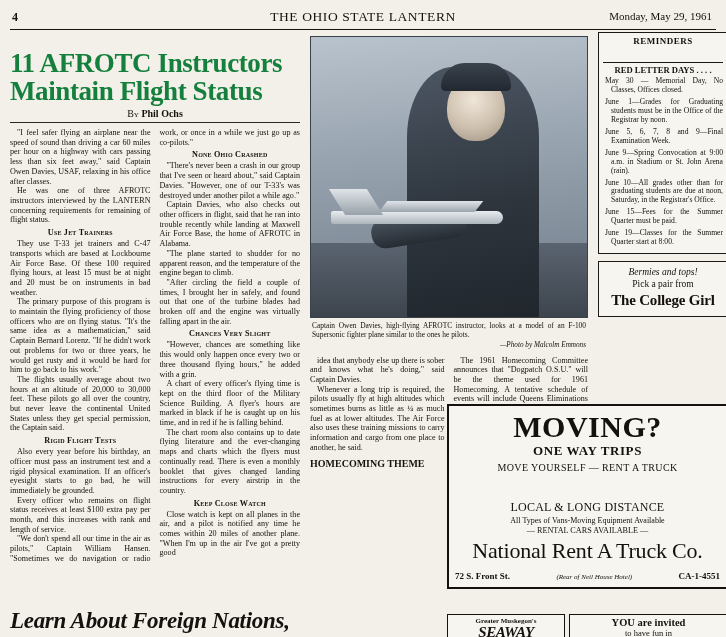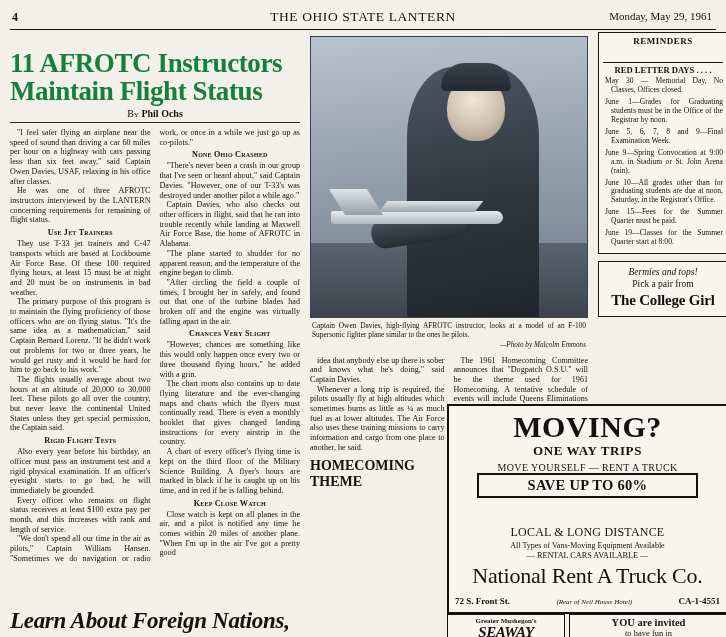--- a/index.html
+++ b/index.html
@@ -377,22 +377,22 @@
         <p class="art">Every officer who remains on flight status receives at least $100 extra pay per month, and this increases with rank and length of service.</p>
 
         <p class="art">"We don't spend all our time in the air as pilots," Captain William Hansen. "Sometimes we do navigation or radio work, or once in a while we just go up as co-pilots."</p>
         <div class="subhead">None Ohio Crashed</div>
         <p class="art">"There's never been a crash in our group that I've seen or heard about," said Captain Davies. "However, one of our T-33's was destroyed under another pilot a while ago."</p>
         <p class="art">Captain Davies, who also checks out other officers in flight, said that he ran into trouble recently while landing at Maxwell Air Force Base, the home of AFROTC in Alabama.</p>
         <p class="art">"The plane started to shudder for no apparent reason, and the temperature of the engine began to climb.</p>
         <p class="art">"After circling the field a couple of times, I brought her in safely, and found out that one of the turbine blades had broken off and the engine was virtually falling apart in the air.</p>
         <div class="subhead">Chances Very Slight</div>
         <p class="art">"However, chances are something like this would only happen once every two or three thousand flying hours," he added with a grin.</p>
+        <p class="art">A chart of every officer's flying time is kept on the third floor of the Military Science Building. A flyer's hours are marked in black if he is caught up on his time, and in red if he is falling behind.</p>
         <p class="art">The chart room also contains up to date flying literature and the ever-changing maps and charts which the flyers must continually read. There is even a monthly booklet that gives changed landing instructions for every airstrip in the country.</p>
-        <p class="art">A chart of every officer's flying time is kept on the third floor of the Military Science Building. A flyer's hours are marked in black if he is caught up on his time, and in red if he is falling behind.</p>
         <div class="subhead">Keep Close Watch</div>
         <p class="art">Close watch is kept on all planes in the air, and a pilot is notified any time he comes within 20 miles of another plane. "When I'm up in the air I've got a pretty good</p>
       </div>
     </div>
 
     <div class="col-mid">
       <div class="photo-frame">
         <div class="ph-sky"></div>
         <div class="ph-ground"></div>
         <div class="ph-person"></div>
@@ -406,21 +406,21 @@
         </div>
       </div>
       <div class="photo-caption">
         <span>Captain Owen Davies, high-flying AFROTC instructor, looks at a model of an F-100 Supersonic fighter plane similar to the ones he pilots.</span>
         <span class="credit">—Photo by Malcolm Emmons</span>
       </div>
 
       <div class="mid-lower">
         <p class="art">idea that anybody else up there is sober and knows what he's doing," said Captain Davies.</p>
         <p class="art">Whenever a long trip is required, the pilots usually fly at high altitudes which sometimes burns as little as ¼ as much fuel as at lower altitudes. The Air Force also uses these training missions to carry information and cargo from one place to another, he said.</p>
-        <div class="subhead" style="text-align:left;font-size:14px;letter-spacing:0;margin-top:5px;">HOMECOMING THEME</div>
+        <div class="subhead" style="text-align:left;font-size:10px;letter-spacing:0;margin-top:5px;">HOMECOMING THEME</div>
         <p class="art">The 1961 Homecoming Committee announces that "Dogpatch O.S.U." will be the theme used for 1961 Homecoming. A tentative schedule of events will include Queens Eliminations Wednesday, October 25; Queens Skits Monday and Tuesday, October 30-31; Queen Election Wednesday, November 1; Judging of House Decorations Friday, November 3 and the Homecoming Game with Iowa Saturday, November 4.</p>
       </div>
     </div>
 
     <div class="col-right">
       <div class="box">
         <div class="box-title">REMINDERS</div>
         <div class="rem-sub">RED LETTER DAYS . . . .</div>
         <div class="rem-item">May 30 — Memorial Day, No Classes, Offices closed.</div>
         <div class="rem-item">June 1—Grades for Graduating students must be in the Office of the Registrar by noon.</div>
@@ -435,21 +435,20 @@
         <div class="l1">Bermies and tops!</div>
         <div class="l2">Pick a pair from</div>
         <div class="l3">The College Girl</div>
       </div>
     </div>
 
     <div class="moving-ad">
       <div class="mv-title">MOVING?</div>
       <div class="mv-sub">ONE WAY TRIPS</div>
       <div class="mv-line">MOVE YOURSELF — RENT A TRUCK</div>
-      <div class="mv-save">SAVE UP TO 60%</div>
       <div class="mv-small">LOCAL &amp; LONG DISTANCE</div>
       <div class="mv-small2">All Types of Vans-Moving Equipment Available</div>
       <div class="mv-rental">— RENTAL CARS AVAILABLE —</div>
       <div class="mv-company">National Rent A Truck Co.</div>
       <div class="mv-foot">
         <span>72 S. Front St.</span>
         <span class="mid">(Rear of Neil House Hotel)</span>
         <span>CA-1-4551</span>
       </div>
     </div>

